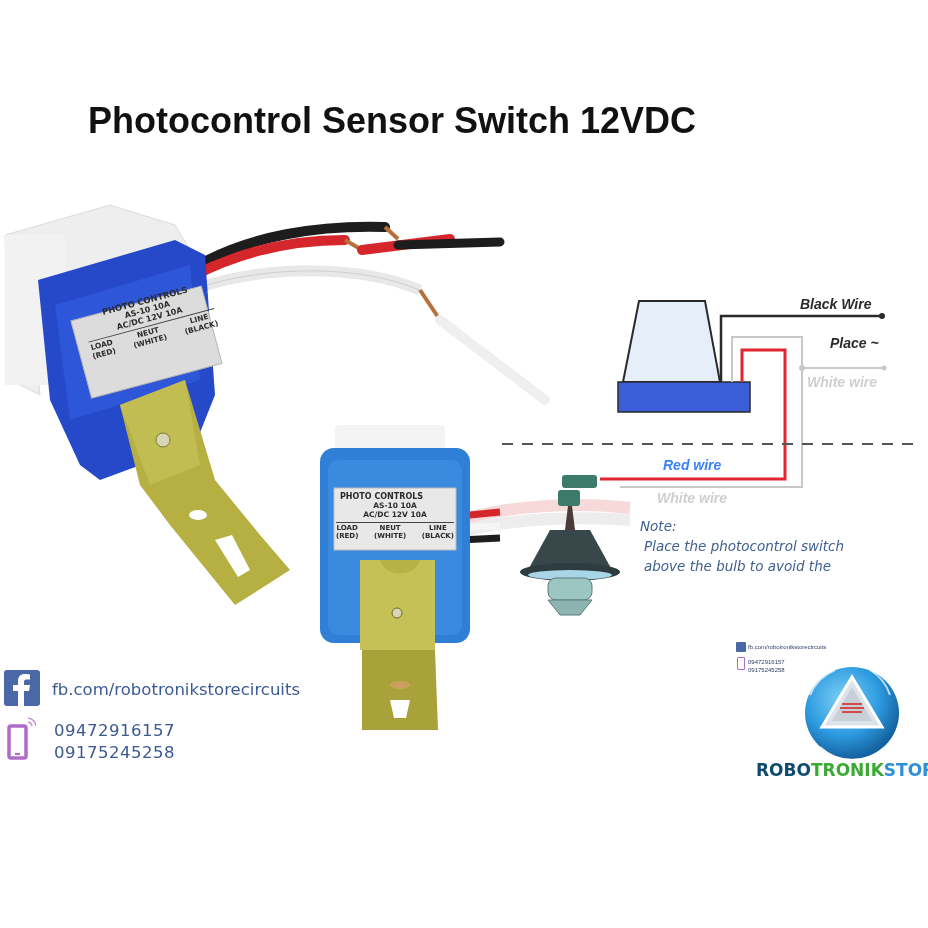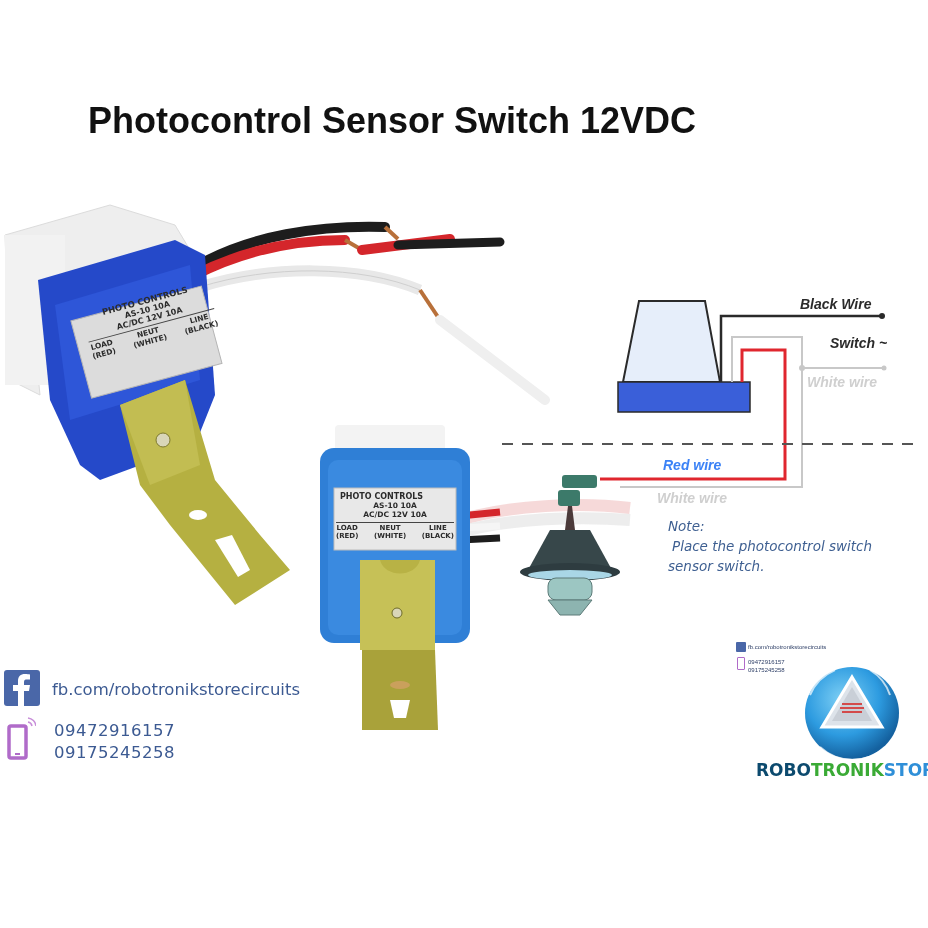--- a/index.html
+++ b/index.html
@@ -1,20 +1,20 @@
 <!DOCTYPE html>
 <html><head>
 <meta charset="utf-8">
 <style>
   html, body { margin: 0; padding: 0; background: #ffffff; }
   body { width: 928px; height: 928px; position: relative; overflow: hidden; font-family: "Liberation Sans", sans-serif; }
   .abs { position: absolute; }
   .title { left: 0; width: 784px; top: 100px; text-align: center; font-family: "Liberation Sans", sans-serif; font-weight: bold; font-size: 36px; color: #111; letter-spacing: 0px; }
   .label-wire { font-family: "Liberation Sans", sans-serif; font-style: italic; font-weight: bold; font-size: 14px; }
-  .note { left: 640px; top: 516px; width: 260px; font-family: "DejaVu Sans", sans-serif; font-style: italic; font-size: 13.5px; color: #3e5f91; line-height: 20px; margin-left: 28px; }
+  .note { left: 640px; top: 516px; width: 260px; font-family: "DejaVu Sans", sans-serif; font-style: italic; font-size: 13.5px; color: #3e5f91; line-height: 20px; }
   .note div { white-space: nowrap; }
   .contact-text { font-family: "DejaVu Sans", sans-serif; color: #3c5a92; }
   .fb-text { left: 52px; top: 680px; font-size: 16.5px; }
   .phone-text { left: 54px; top: 720px; font-size: 16.5px; line-height: 22px; letter-spacing: 0.5px; }
   .brand { left: 756px; top: 760px; font-family: "DejaVu Sans", sans-serif; font-weight: bold; font-size: 17px; letter-spacing: 0px; }
   .small-fb { left: 748px; top: 644px; font-size: 6px; color: #2d3e66; font-family: "Liberation Sans", sans-serif; }
   .small-ph { left: 748px; top: 658px; font-size: 6px; color: #2d3e66; font-family: "Liberation Sans", sans-serif; line-height: 8px; }
   .plate-text { font-family: "DejaVu Sans", sans-serif; font-weight: bold; color: #2b2b2b; text-align: center; white-space: nowrap; }
 </style>
 </head>
@@ -145,30 +145,30 @@
     <path d="M232 92 L 232 47 L 302 47 L 302 197 L 120 197" stroke="#c8c8c8" stroke-width="2" fill="none"></path>
     <path d="M302 78 L 384 78" stroke="#c8c8c8" stroke-width="2" fill="none"></path>
     <circle cx="302" cy="78" r="3" fill="#c8c8c8"></circle>
     <circle cx="384" cy="78" r="2.5" fill="#c8c8c8"></circle>
 
     <path d="M242 92 L 242 60 L 285 60 L 285 189 L 100 189" stroke="#e0262e" stroke-width="3" fill="none"></path>
 
     <line x1="2" y1="154" x2="420" y2="154" stroke="#555" stroke-width="2" stroke-dasharray="11,9"></line>
   </svg>
   <div class="abs label-wire" style="left:300px; top:6px; color:#2a2a2a;">Black Wire</div>
-  <div class="abs label-wire" style="left:330px; top:45px; color:#2a2a2a;">Switch ~</div>
+  <div class="abs label-wire" style="left:330px; top:45px; color:#2a2a2a;">Place ~</div>
   <div class="abs label-wire" style="left:307px; top:84px; color:#cfcfcf;">White wire</div>
   <div class="abs label-wire" style="left:163px; top:167px; color:#3b82f6;">Red wire</div>
   <div class="abs label-wire" style="left:157px; top:200px; color:#cfcfcf;">White wire</div>
 </div>
 
 <div class="abs note">
   <div>Note:</div>
   <div style="padding-left:4px;"> Place the photocontrol switch</div>
-  <div>sensor switch.</div>
+  <div style="padding-left:4px;"> above the bulb to avoid the</div>
 </div>
 
 <div class="abs" style="left:4px; top:670px; width:36px; height:36px; background:#4a67a8; border-radius:3px;">
   <svg width="36" height="36" viewBox="0 0 36 36">
       <path d="M20 36 L20 21 L25 21 L26 15 L20 15 L20 12 C20 10 21 9.5 23 9.5 L26 9.5 L26 4.5 C25 4.3 23 4 21 4 C16.5 4 14 6.5 14 11 L14 15 L9 15 L9 21 L14 21 L14 36 Z" fill="#fff"></path>
     </svg>
 </div>
 <div class="abs contact-text fb-text">fb.com/robotronikstorecircuits</div>
 
 <div class="abs" style="left:6px; top:716px; width:30px; height:46px;">

